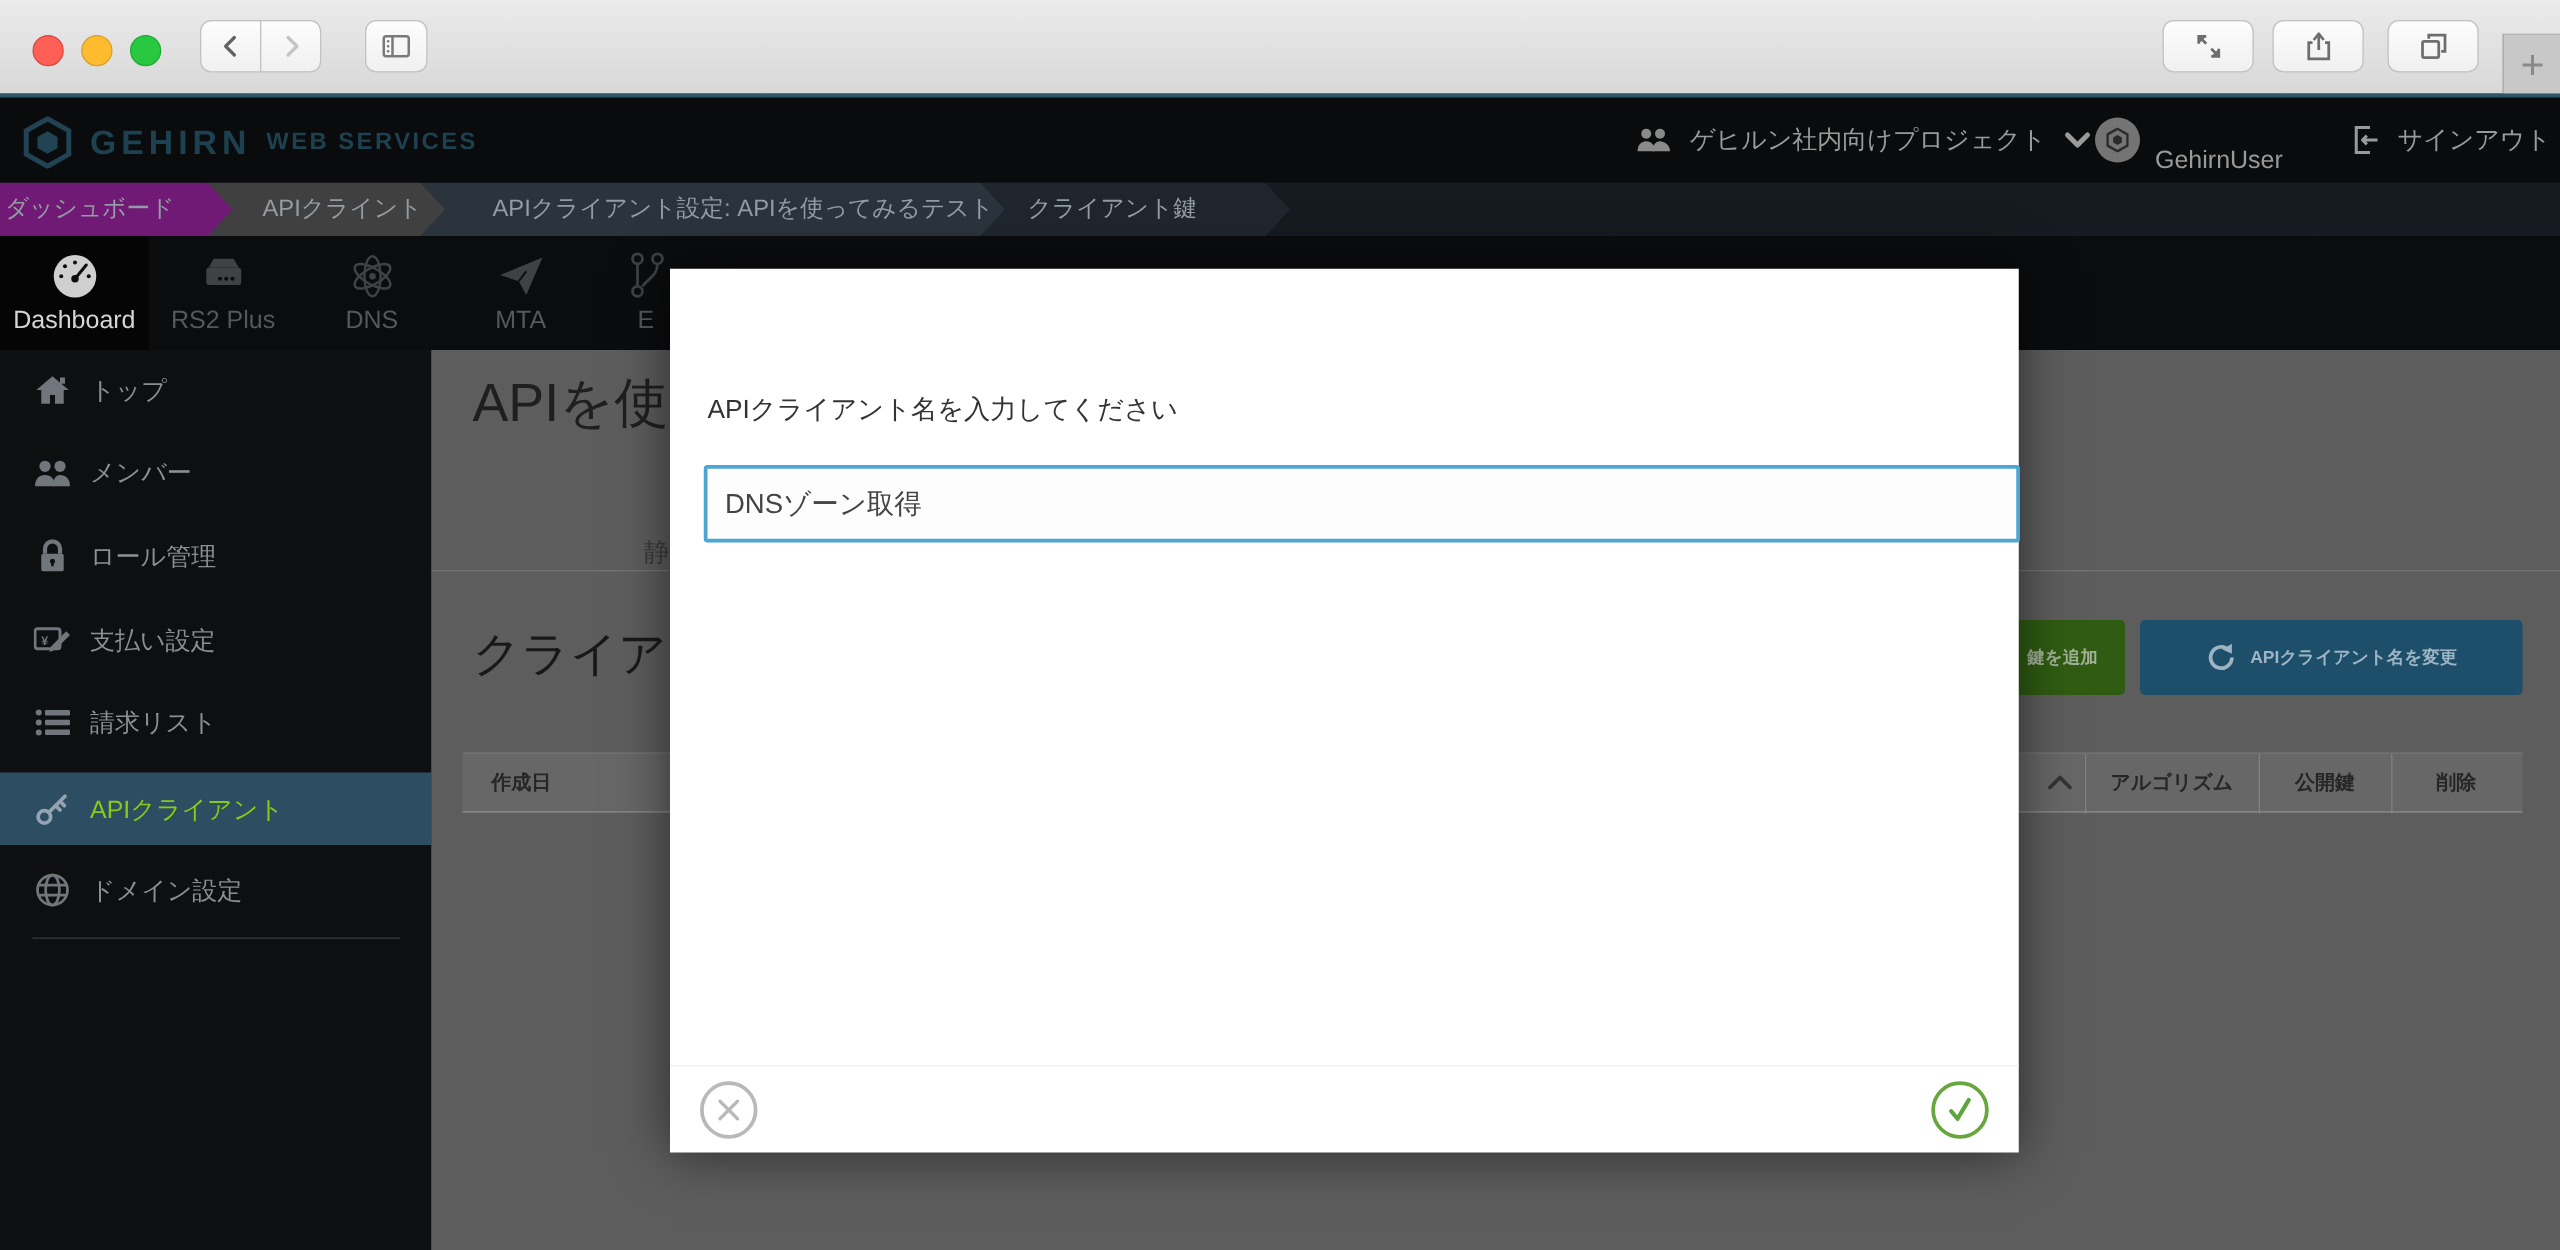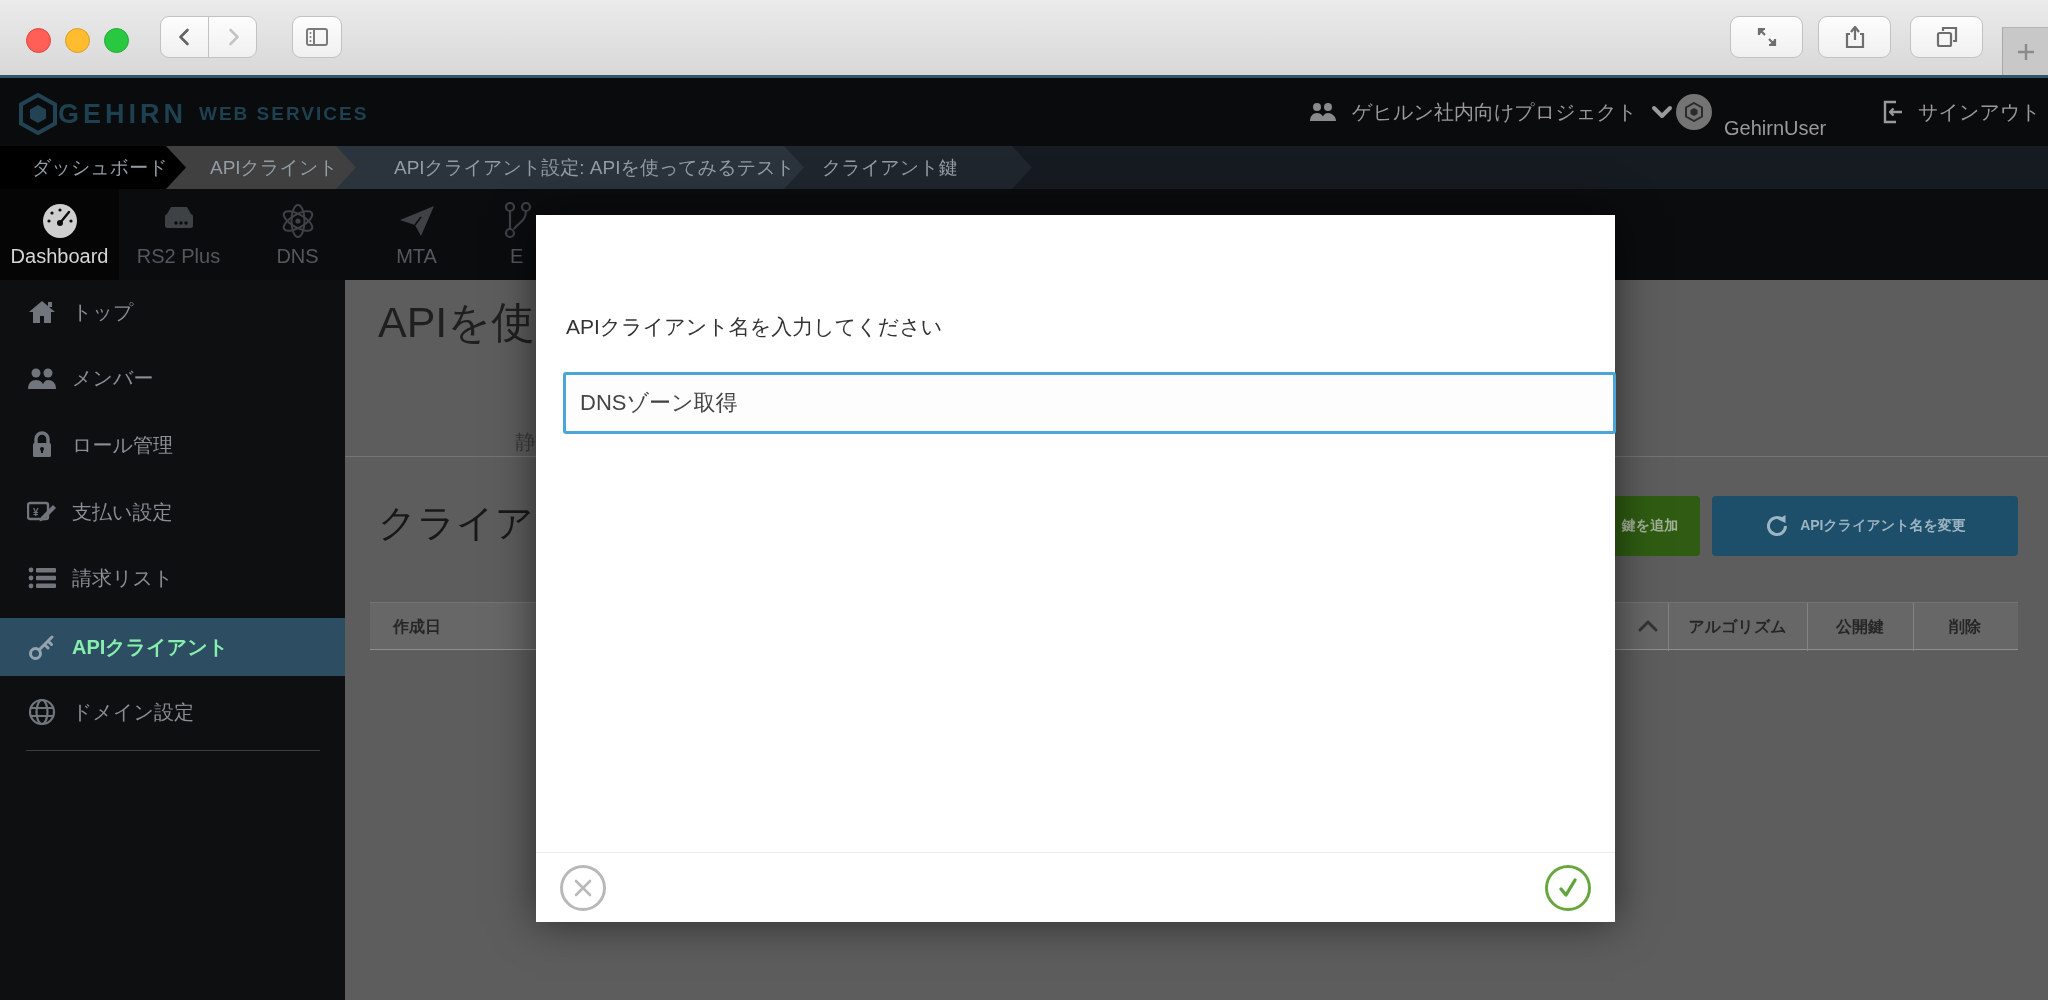--- a/index.html
+++ b/index.html
@@ -27,21 +27,21 @@
   .svc .ic{position:absolute;left:0;top:10px;width:119px;height:44px;display:flex;align-items:center;justify-content:center;color:#3e4245;}
   .svc.active{background:#050506;}
   .svc.active .lb{color:#d6d6d6;}
   .svc.active .ic{color:#cfcfcf;}
   
   #sidebar{left:0;top:280px;width:345px;height:720px;background:#0e0f11;}
   .sb-item{position:absolute;left:0;width:345px;height:52px;display:flex;align-items:center;cursor:pointer;}
   .sb-item .sb-ic{position:absolute;left:26px;width:32px;height:32px;display:flex;align-items:center;justify-content:center;color:#70767b;}
   .sb-item .sb-lb{position:absolute;left:72px;font-size:20px;color:#8a8f93;white-space:nowrap;}
   .sb-item.active{background:#2d4d63;height:58px;}
-  .sb-item.active .sb-lb{color:#86efac;font-weight:bold;}
+  .sb-item.active .sb-lb{color:#84cc16;}
   .sb-item.active .sb-ic{color:#93a4b0;}
   
   #content{left:345px;top:280px;width:1703px;height:720px;background:#5d5d5d;overflow:hidden;}
   .btn{position:absolute;border-radius:4px;display:flex;align-items:center;justify-content:center;
     font-weight:bold;font-size:14px;white-space:nowrap;cursor:pointer;}
   .th-sep{position:absolute;top:0;width:1px;height:48px;background:#828282;}
   .th-lb{position:absolute;top:0;height:48px;line-height:48px;font-size:16px;font-weight:bold;color:#262626;text-align:center;white-space:nowrap;}
   
   #modal{left:536px;top:215px;width:1079px;height:707px;background:#ffffff;
     box-shadow:0 0 40px rgba(0,0,0,.55);z-index:100;}
@@ -125,21 +125,21 @@
   </div>
 
   <div id="appbar" class="abs">
     <div class="abs" style="left:18px;top:15px;display:flex;align-items:center;">
       <span>
           <svg width="40" height="42" viewBox="0 0 40 42">
             <polygon points="20,2 37,11.5 37,30.5 20,40 3,30.5 3,11.5" fill="none" stroke="#214354" stroke-width="4"></polygon>
             <polygon points="20,12 28,16.5 28,25.5 20,30 12,25.5 12,16.5" fill="#214354"></polygon>
           </svg>
         </span>
-      <span style="margin-left:0;font-size:27px;font-weight:bold;letter-spacing:4px;color:#1d4151;text-align:center;">GEHIRN</span>
+      <span style="margin-left:14px;font-size:27px;font-weight:bold;letter-spacing:4px;color:#1d4151;text-align:center;">GEHIRN</span>
       <span style="margin-left:12px;font-size:19px;font-weight:bold;letter-spacing:2px;color:#1d4151;">WEB SERVICES</span>
     </div>
 
     <div class="abs hdr-div" style="left:1290px;"></div>
     <div class="abs" style="left:1308px;top:0;width:340px;height:68px;display:flex;align-items:center;cursor:pointer;">
       <span style="margin-right:14px;color:#8a8a8a;">
           <svg width="30" height="24" viewBox="0 0 30 24">
             <circle cx="9" cy="7" r="4" fill="#8a8a8a"></circle>
             <circle cx="20" cy="7" r="4" fill="#8a8a8a"></circle>
             <path d="M2 21c0-5 3-8 7-8s7 3 7 8z" fill="#8a8a8a"></path>
@@ -171,21 +171,21 @@
           <svg width="26" height="26" viewBox="0 0 26 26">
             <path d="M16 3H5v20h11" fill="none" stroke="#9a9a9a" stroke-width="2.4"></path>
             <path d="M22 13H10M13.5 9.5 10 13l3.5 3.5" fill="none" stroke="#9a9a9a" stroke-width="2.4" stroke-linejoin="round"></path>
           </svg>
         </span>
       <span class="hdr-txt" style="margin-left:12px;">サインアウト</span>
     </div>
   </div>
 
   <div id="crumbs" class="abs">
-    <div class="crumb" style="left:0;width:186px;background:#000000;z-index:8;padding-left:32px;"><span>ダッシュボード</span></div>
+    <div class="crumb" style="left:0;width:186px;background:#701a75;z-index:8;padding-left:4px;"><span>ダッシュボード</span></div>
     <div class="crumb" style="left:166px;width:190px;background:#404040;z-index:7;padding-left:44px;"><span>APIクライント</span></div>
     <div class="crumb" style="left:336px;width:468px;background:#2b333d;z-index:6;padding-left:58px;"><span>APIクライアント設定: APIを使ってみるテスト</span></div>
     <div class="crumb" style="left:784px;width:248px;background:#20262e;z-index:5;padding-left:38px;"><span>クライアント鍵</span></div>
   </div>
 
   <div id="svcnav" class="abs">
     <div class="svc active" style="left:0;">
       <span class="ic">
           <svg width="38" height="38" viewBox="0 0 38 38">
             <circle cx="19" cy="19" r="17" fill="currentColor"></circle>

